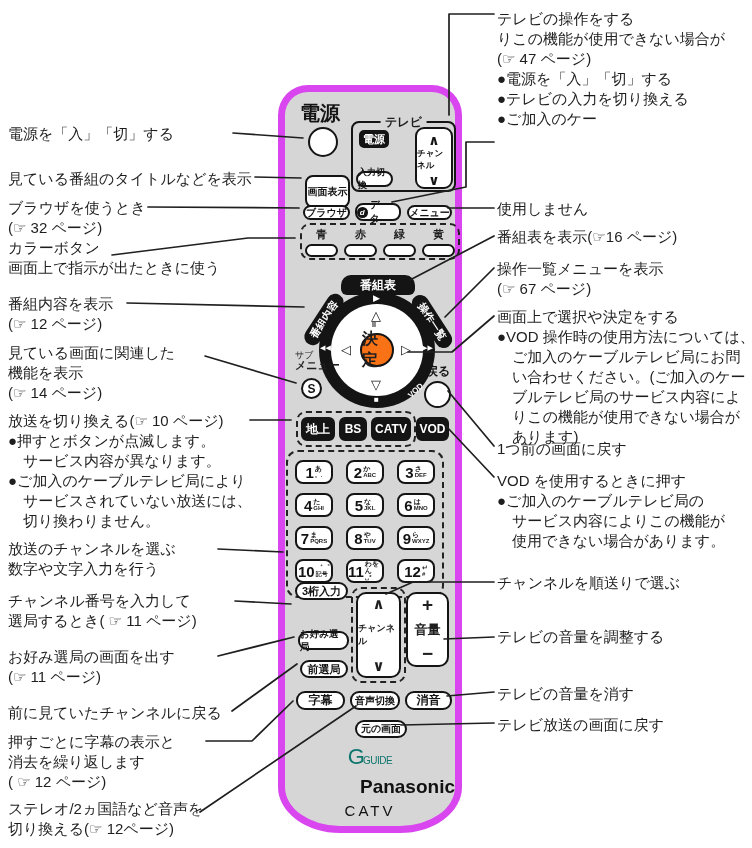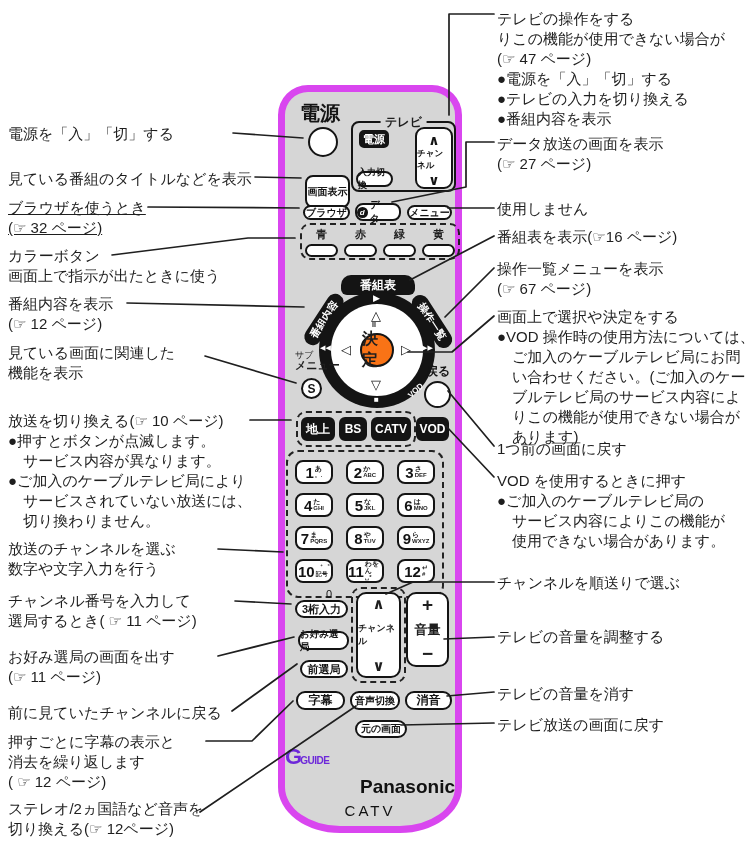--- a/index.html
+++ b/index.html
@@ -50,21 +50,21 @@
   .kana{font-size:7px;font-weight:bold;}
   .latin{font-size:6px;font-weight:bold;}
   
   .rocker{position:absolute;background:#fff;border:2px solid #141414;border-radius:10px;display:flex;
           flex-direction:column;align-items:center;justify-content:space-between;padding:3px 0;font-weight:bold;}
   .rocker .arr{font-size:15px;line-height:14px;}
   .rocker .rlbl{font-size:9px;}
   .vol .sign{font-size:19px;line-height:16px;}
   .vol .rlbl{font-size:13px;}
   
-  .gg{position:absolute;left:0;right:0;top:652px;text-align:left;font-weight:bold;color:#6d28d9;}
+  .gg{position:absolute;left:0;right:0;top:652px;text-align:center;font-weight:normal;color:#0f766e;}
   .gg-g{font-size:22px;letter-spacing:-2px;}
   .gg-t{font-size:10px;letter-spacing:-0.5px;}
   .brand{position:absolute;left:0;right:0;top:684px;text-align:right;font-size:19px;font-weight:bold;color:#111;}
   .model{position:absolute;left:0;right:0;top:710px;text-align:center;font-size:15px;letter-spacing:3px;color:#111;}
   .submenu-txt{position:absolute;left:10px;top:258px;line-height:10px;}
   .submenu-txt .t1{font-size:9px;font-weight:normal;display:block;}
   .submenu-txt .t2{font-size:11px;font-weight:bold;display:block;}
 </style>
 </head>
 <body>
@@ -226,21 +226,21 @@
         <div class="num-btn">
           <span class="num">12</span>
           <span class="nsub">
             <span class="kana">↵</span>
             <span class="latin">#</span>
           </span>
         </div>
       </div>
     <div class="abs" style="left:41px;top:496px;font-size:11px;color:#141414;">0</div>
 
-    <div class="btn" style="left:10px;top:508px;width:53px;height:18px;font-size:11px;border-radius:9px;">3桁入力</div>
+    <div class="btn" style="left:10px;top:490px;width:53px;height:18px;font-size:11px;border-radius:9px;">3桁入力</div>
 
     <div class="dashed" style="left:66px;top:495px;width:55px;height:96px;"></div>
     <div class="rocker" style="left:71px;top:500px;width:45px;height:86px;">
       <span class="arr">∧</span>
       <span class="rlbl">チャンネル</span>
       <span class="arr">∨</span>
     </div>
     <div class="rocker vol" style="left:121px;top:500px;width:43px;height:75px;">
       <span class="sign">+</span>
       <span class="rlbl">音量</span>
@@ -256,34 +256,33 @@
 
     <div class="btn" style="left:70px;top:628px;width:52px;height:18px;font-size:10px;border-radius:9px;">元の画面</div>
 
     <div class="gg"><span class="gg-g">G</span><span class="gg-t">GUIDE</span></div>
     <div class="brand">Panasonic</div>
     <div class="model">CATV</div>
   </div>
 
   <div class="callout" style="left:8px;top:124px;"><div>電源を「入」「切」する</div></div>
   <div class="callout" style="left:8px;top:169px;"><div>見ている番組のタイトルなどを表示</div></div>
-  <div class="callout" style="left:8px;top:198px;text-decoration:underline;"><div>ブラウザを使うとき</div><div>(☞ 32 ページ)</div></div>
-  <div class="callout" style="left:8px;top:246px;"><div>カラーボタン</div><div>画面上で指示が出たときに使う</div></div>
+  <div class="callout" style="left:8px;top:198px;"><div>ブラウザを使うとき</div><div>(☞ 32 ページ)</div></div>
+  <div class="callout" style="left:8px;top:238px;"><div>カラーボタン</div><div>画面上で指示が出たときに使う</div></div>
   <div class="callout" style="left:8px;top:294px;"><div>番組内容を表示</div><div>(☞ 12 ページ)</div></div>
-  <div class="callout" style="left:8px;top:343px;"><div>見ている画面に関連した</div><div>機能を表示</div></div>
+  <div class="callout" style="left:8px;top:343px;"><div>見ている画面に関連した</div><div>機能を表示</div><div>(☞ 14 ページ)</div></div>
   <div class="callout" style="left:8px;top:411px;"><div>放送を切り換える(☞ 10 ページ)</div><div>●押すとボタンが点滅します。</div><div>　サービス内容が異なります。</div><div>●ご加入のケーブルテレビ局により</div><div>　サービスされていない放送には、</div><div>　切り換わりません。</div></div>
   <div class="callout" style="left:8px;top:539px;"><div>放送のチャンネルを選ぶ</div><div>数字や文字入力を行う</div></div>
   <div class="callout" style="left:8px;top:591px;"><div>チャンネル番号を入力して</div><div>選局するとき( ☞ 11 ページ)</div></div>
   <div class="callout" style="left:8px;top:647px;"><div>お好み選局の画面を出す</div><div>(☞ 11 ページ)</div></div>
   <div class="callout" style="left:8px;top:703px;"><div>前に見ていたチャンネルに戻る</div></div>
   <div class="callout" style="left:8px;top:732px;"><div>押すごとに字幕の表示と</div><div>消去を繰り返します</div><div>( ☞ 12 ページ)</div></div>
   <div class="callout" style="left:8px;top:799px;"><div>ステレオ/2ヵ国語など音声を</div><div>切り換える(☞ 12ページ)</div></div>
 
-  <div class="callout" style="left:497px;top:9px;"><div>テレビの操作をする</div><div>りこの機能が使用できない場合が</div><div>(☞ 47 ページ)</div><div>●電源を「入」「切」する</div><div>●テレビの入力を切り換える</div><div>●番組内容を表示</div></div>
-  <div class="callout" style="left:497px;top:134px;"><div>データ放送の画面を表示</div><div>(☞ 27 ページ)</div></div>
+  <div class="callout" style="left:497px;top:9px;"><div>テレビの操作をする</div><div>りこの機能が使用できない場合が</div><div>(☞ 47 ページ)</div><div>●電源を「入」「切」する</div><div>●テレビの入力を切り換える</div><div>●ご加入のケー</div></div>
   <div class="callout" style="left:497px;top:199px;"><div>使用しません</div></div>
   <div class="callout" style="left:497px;top:227px;"><div>番組表を表示(☞16 ページ)</div></div>
   <div class="callout" style="left:497px;top:259px;"><div>操作一覧メニューを表示</div><div>(☞ 67 ページ)</div></div>
   <div class="callout" style="left:497px;top:307px;"><div>画面上で選択や決定をする</div><div>●VOD 操作時の使用方法については、</div><div>　ご加入のケーブルテレビ局にお問</div><div>　い合わせください。(ご加入のケー</div><div>　ブルテレビ局のサービス内容によ</div><div>　りこの機能が使用できない場合が</div><div>　あります)</div></div>
   <div class="callout" style="left:497px;top:439px;"><div>1つ前の画面に戻す</div></div>
   <div class="callout" style="left:497px;top:471px;"><div>VOD を使用するときに押す</div><div>●ご加入のケーブルテレビ局の</div><div>　サービス内容によりこの機能が</div><div>　使用できない場合があります。</div></div>
   <div class="callout" style="left:497px;top:573px;"><div>チャンネルを順送りで選ぶ</div></div>
   <div class="callout" style="left:497px;top:627px;"><div>テレビの音量を調整する</div></div>
   <div class="callout" style="left:497px;top:684px;"><div>テレビの音量を消す</div></div>
   <div class="callout" style="left:497px;top:715px;"><div>テレビ放送の画面に戻す</div></div>

